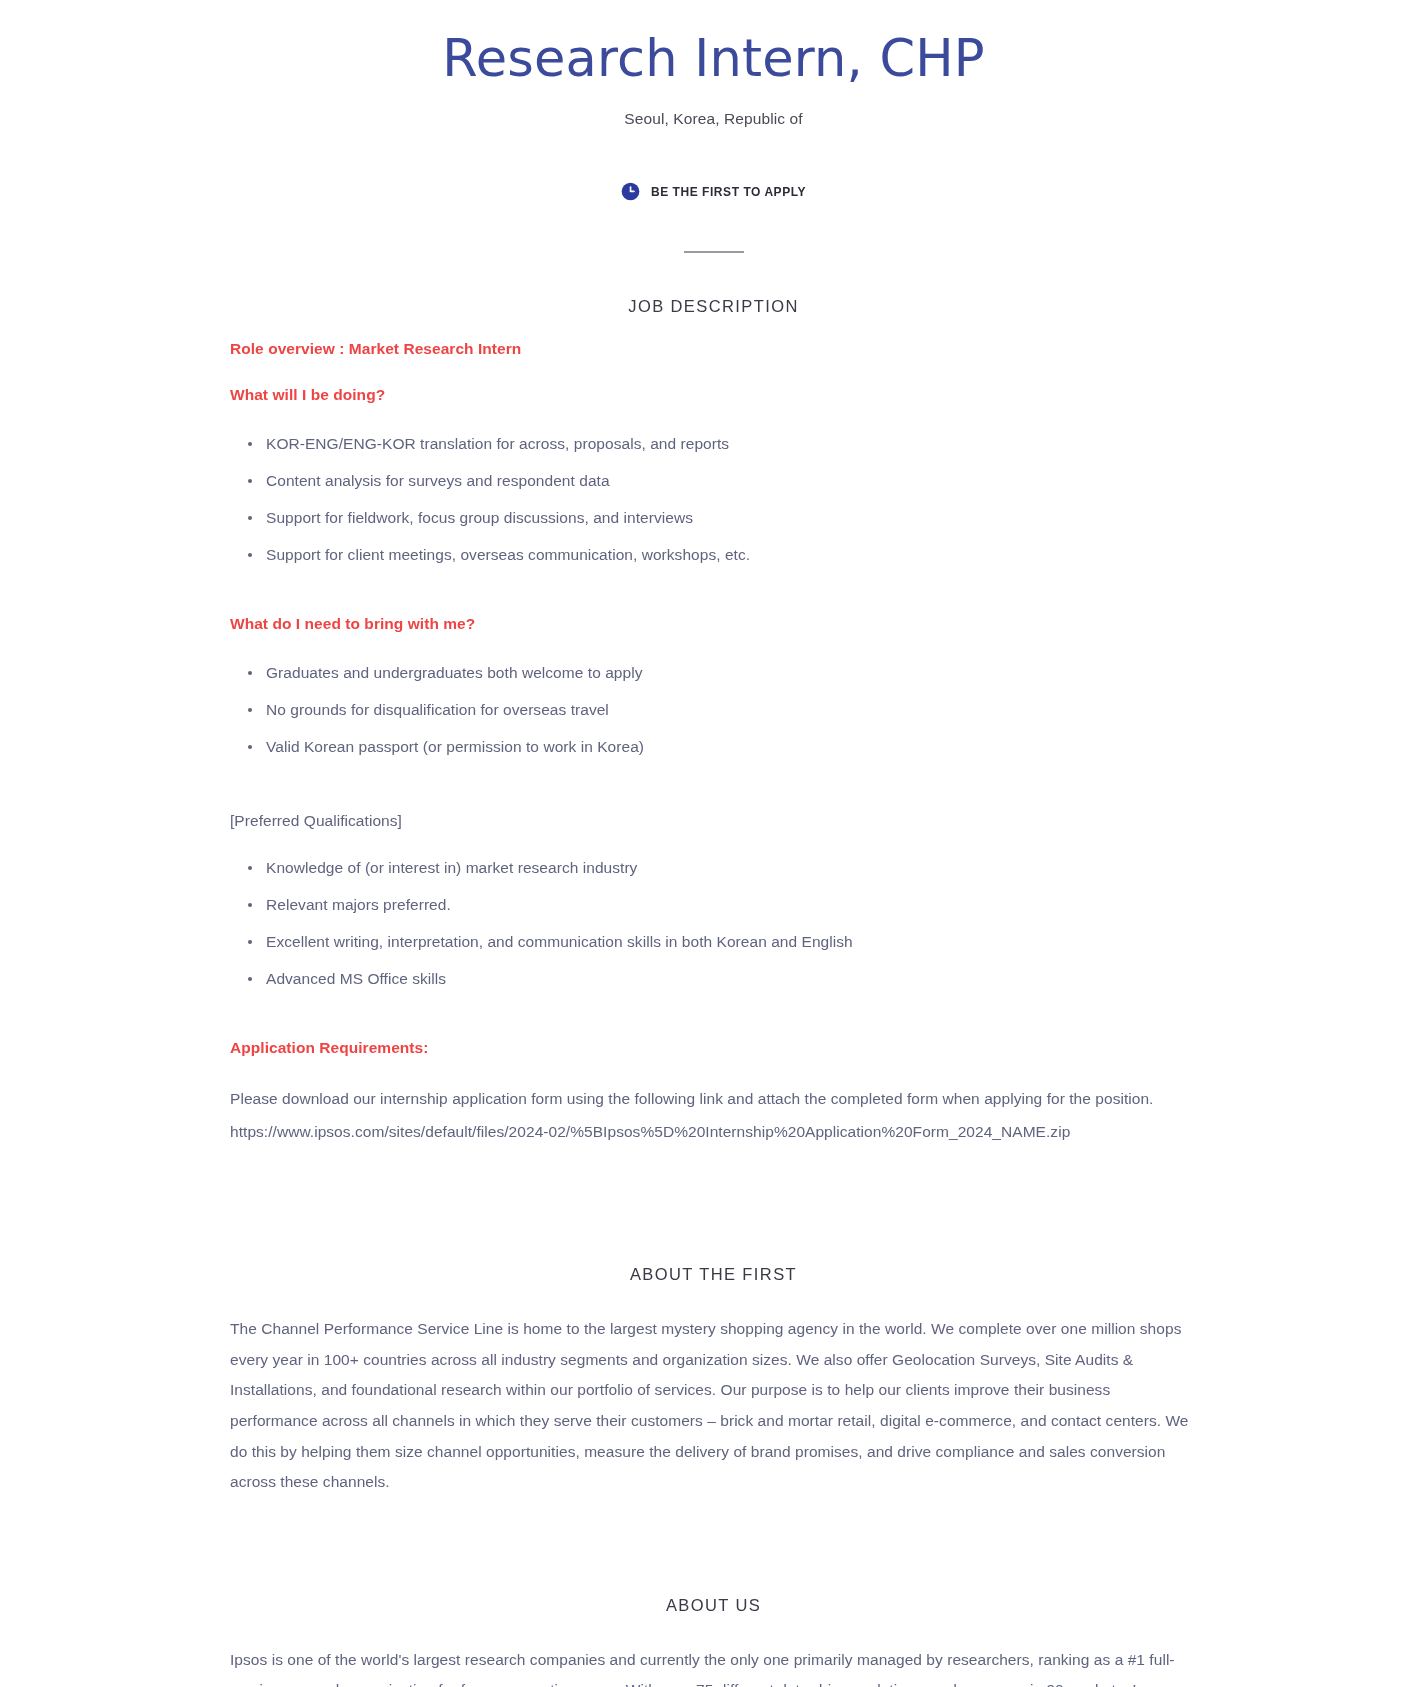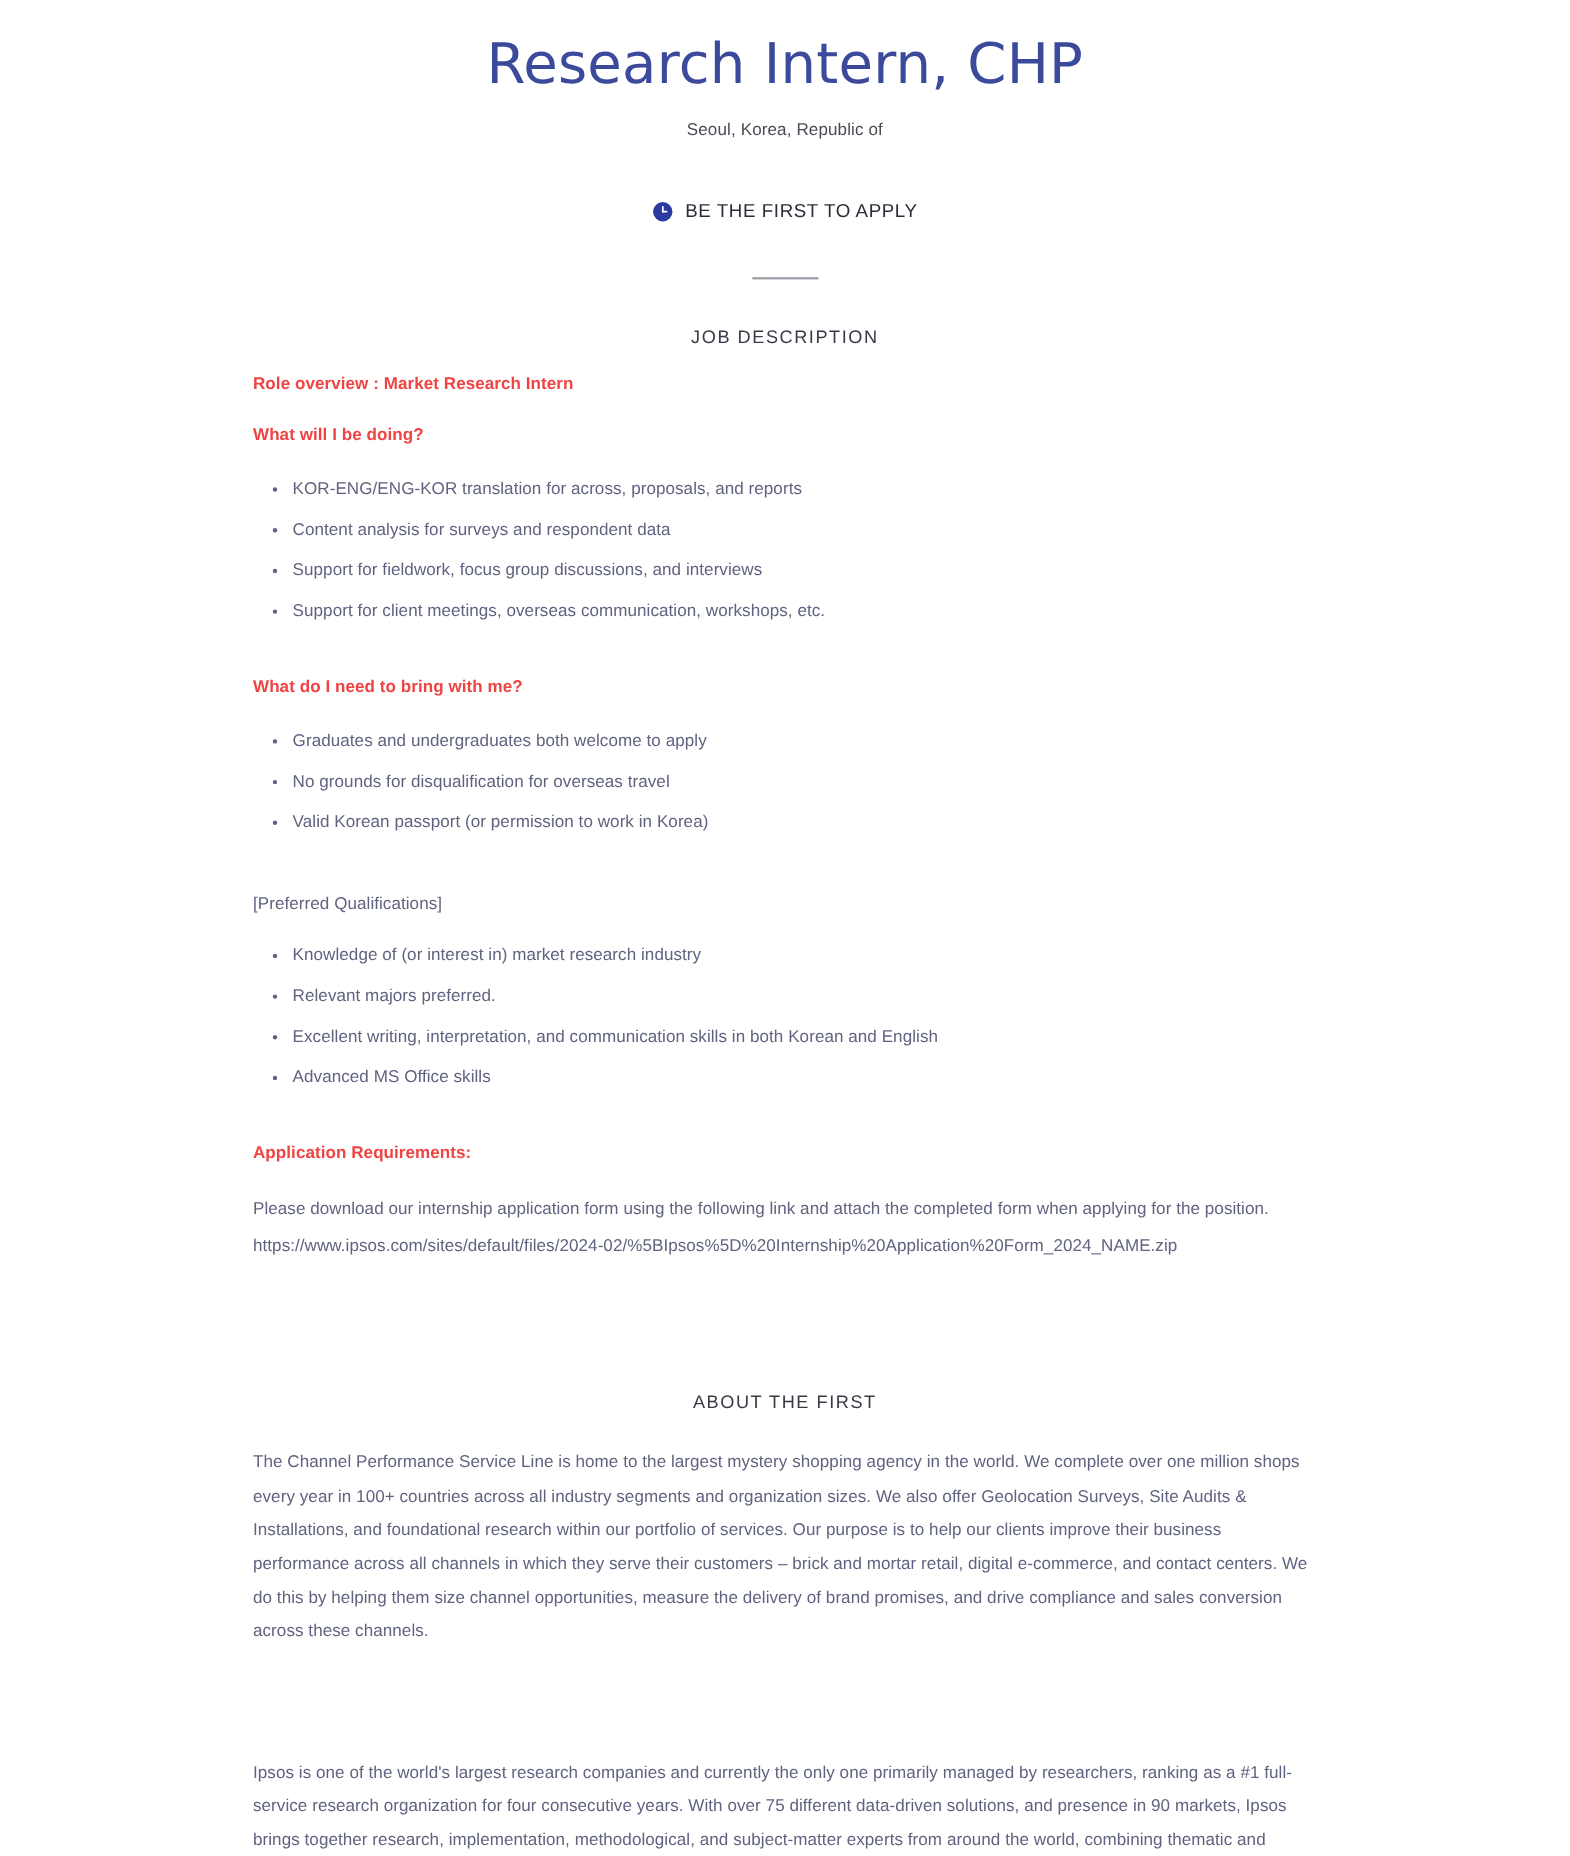--- a/index.html
+++ b/index.html
@@ -55,22 +55,22 @@
     align-items: center;
     gap: 11px;
   }
   .clock-icon {
     width: 19px;
     height: 19px;
     display: block;
     flex: 0 0 auto;
   }
   .badge-text {
-    font-size: 17px;
-    font-weight: 400;
+    font-size: 12px;
+    font-weight: 700;
     color: #2c2c38;
     letter-spacing: 0.55px;
   }
 
   .divider-wrap {
     display: flex;
     justify-content: center;
     margin-top: 50px;
   }
   .divider {
@@ -224,18 +224,19 @@
   <div class="section team-section">
     <div class="section-title">ABOUT THE FIRST</div>
     <div class="content">
       <p class="body-text">The Channel Performance Service Line is home to the largest mystery shopping agency in the world.  We complete over one million shops every year in 100+ countries across all industry segments and organization sizes.  We also offer Geolocation Surveys, Site Audits &amp; Installations, and foundational research within our portfolio of services.  Our purpose is to help our clients improve their business performance across all channels in which they serve their customers – brick and mortar retail, digital e-commerce, and contact centers.  We do this by helping them size channel opportunities, measure the delivery of brand promises, and drive compliance and sales conversion across these channels.</p>
     </div>
   </div>
 
   <div class="section-gap"></div>
 
   <div class="section aboutus-section">
+    <div class="section-title">ABOUT US</div>
     <div class="content">
       <p class="body-text">Ipsos is one of the world's largest research companies and currently the only one primarily managed by researchers, ranking as a #1 full-service research organization for four consecutive years. With over 75 different data-driven solutions, and presence in 90 markets, Ipsos brings together research, implementation, methodological, and subject-matter experts from around the world, combining thematic and technical experts to deliver top-quality research and insights. Simply speaking, we help the biggest companies solve some of their biggest problems, serving more than 5000 clients across the globe by providing research, data, and insights on their target markets. And we're proud to share we've received our Great Place to Work Certification in 2022 &amp; 2023!</p>
     </div>
   </div>
 
 </div>
 
 </body></html>

